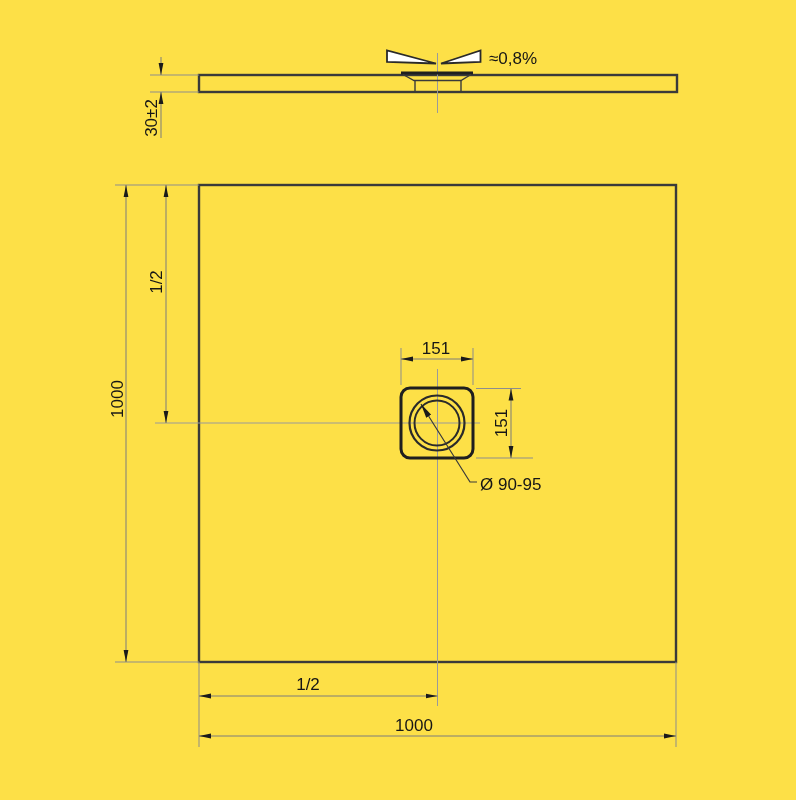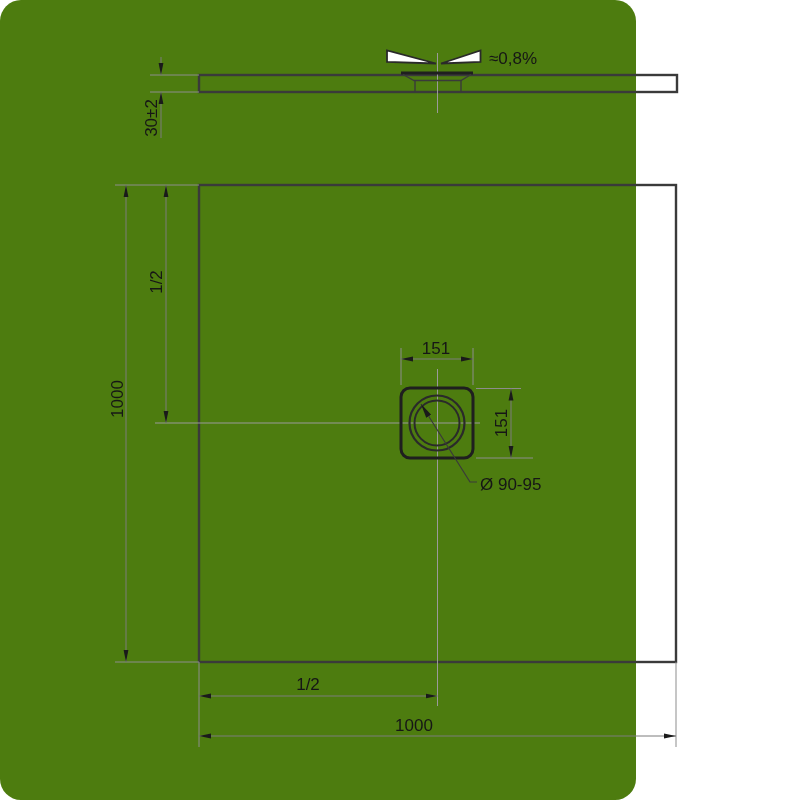--- a/index.html
+++ b/index.html
@@ -2,25 +2,24 @@
 <html><head>
 <meta charset="utf-8">
 <style>
   html, body {
     margin: 0;
     padding: 0;
     background: #ffffff;
   }
   .canvas {
     position: relative;
-    width: 636px;
+    width: 796px;
     height: 800px;
-    background: #4d7c0f;
+    background: #fde047;
     font-family: "Liberation Sans", sans-serif;
-    border-radius: 21px;
   }
   svg text {
     font-family: "Liberation Sans", "DejaVu Sans", sans-serif;
     font-size: 17px;
     fill: #161616;
   }
   .outline { stroke: #3a3a3a; stroke-width: 2.4; fill: none; }
   .outline-heavy { stroke: #1f1f1f; stroke-width: 3; fill: none; }
   .thin { stroke: #8d8d8d; stroke-width: 1; fill: none; }
   .centerline { stroke: #9a9a9a; stroke-width: 1; fill: none; }

